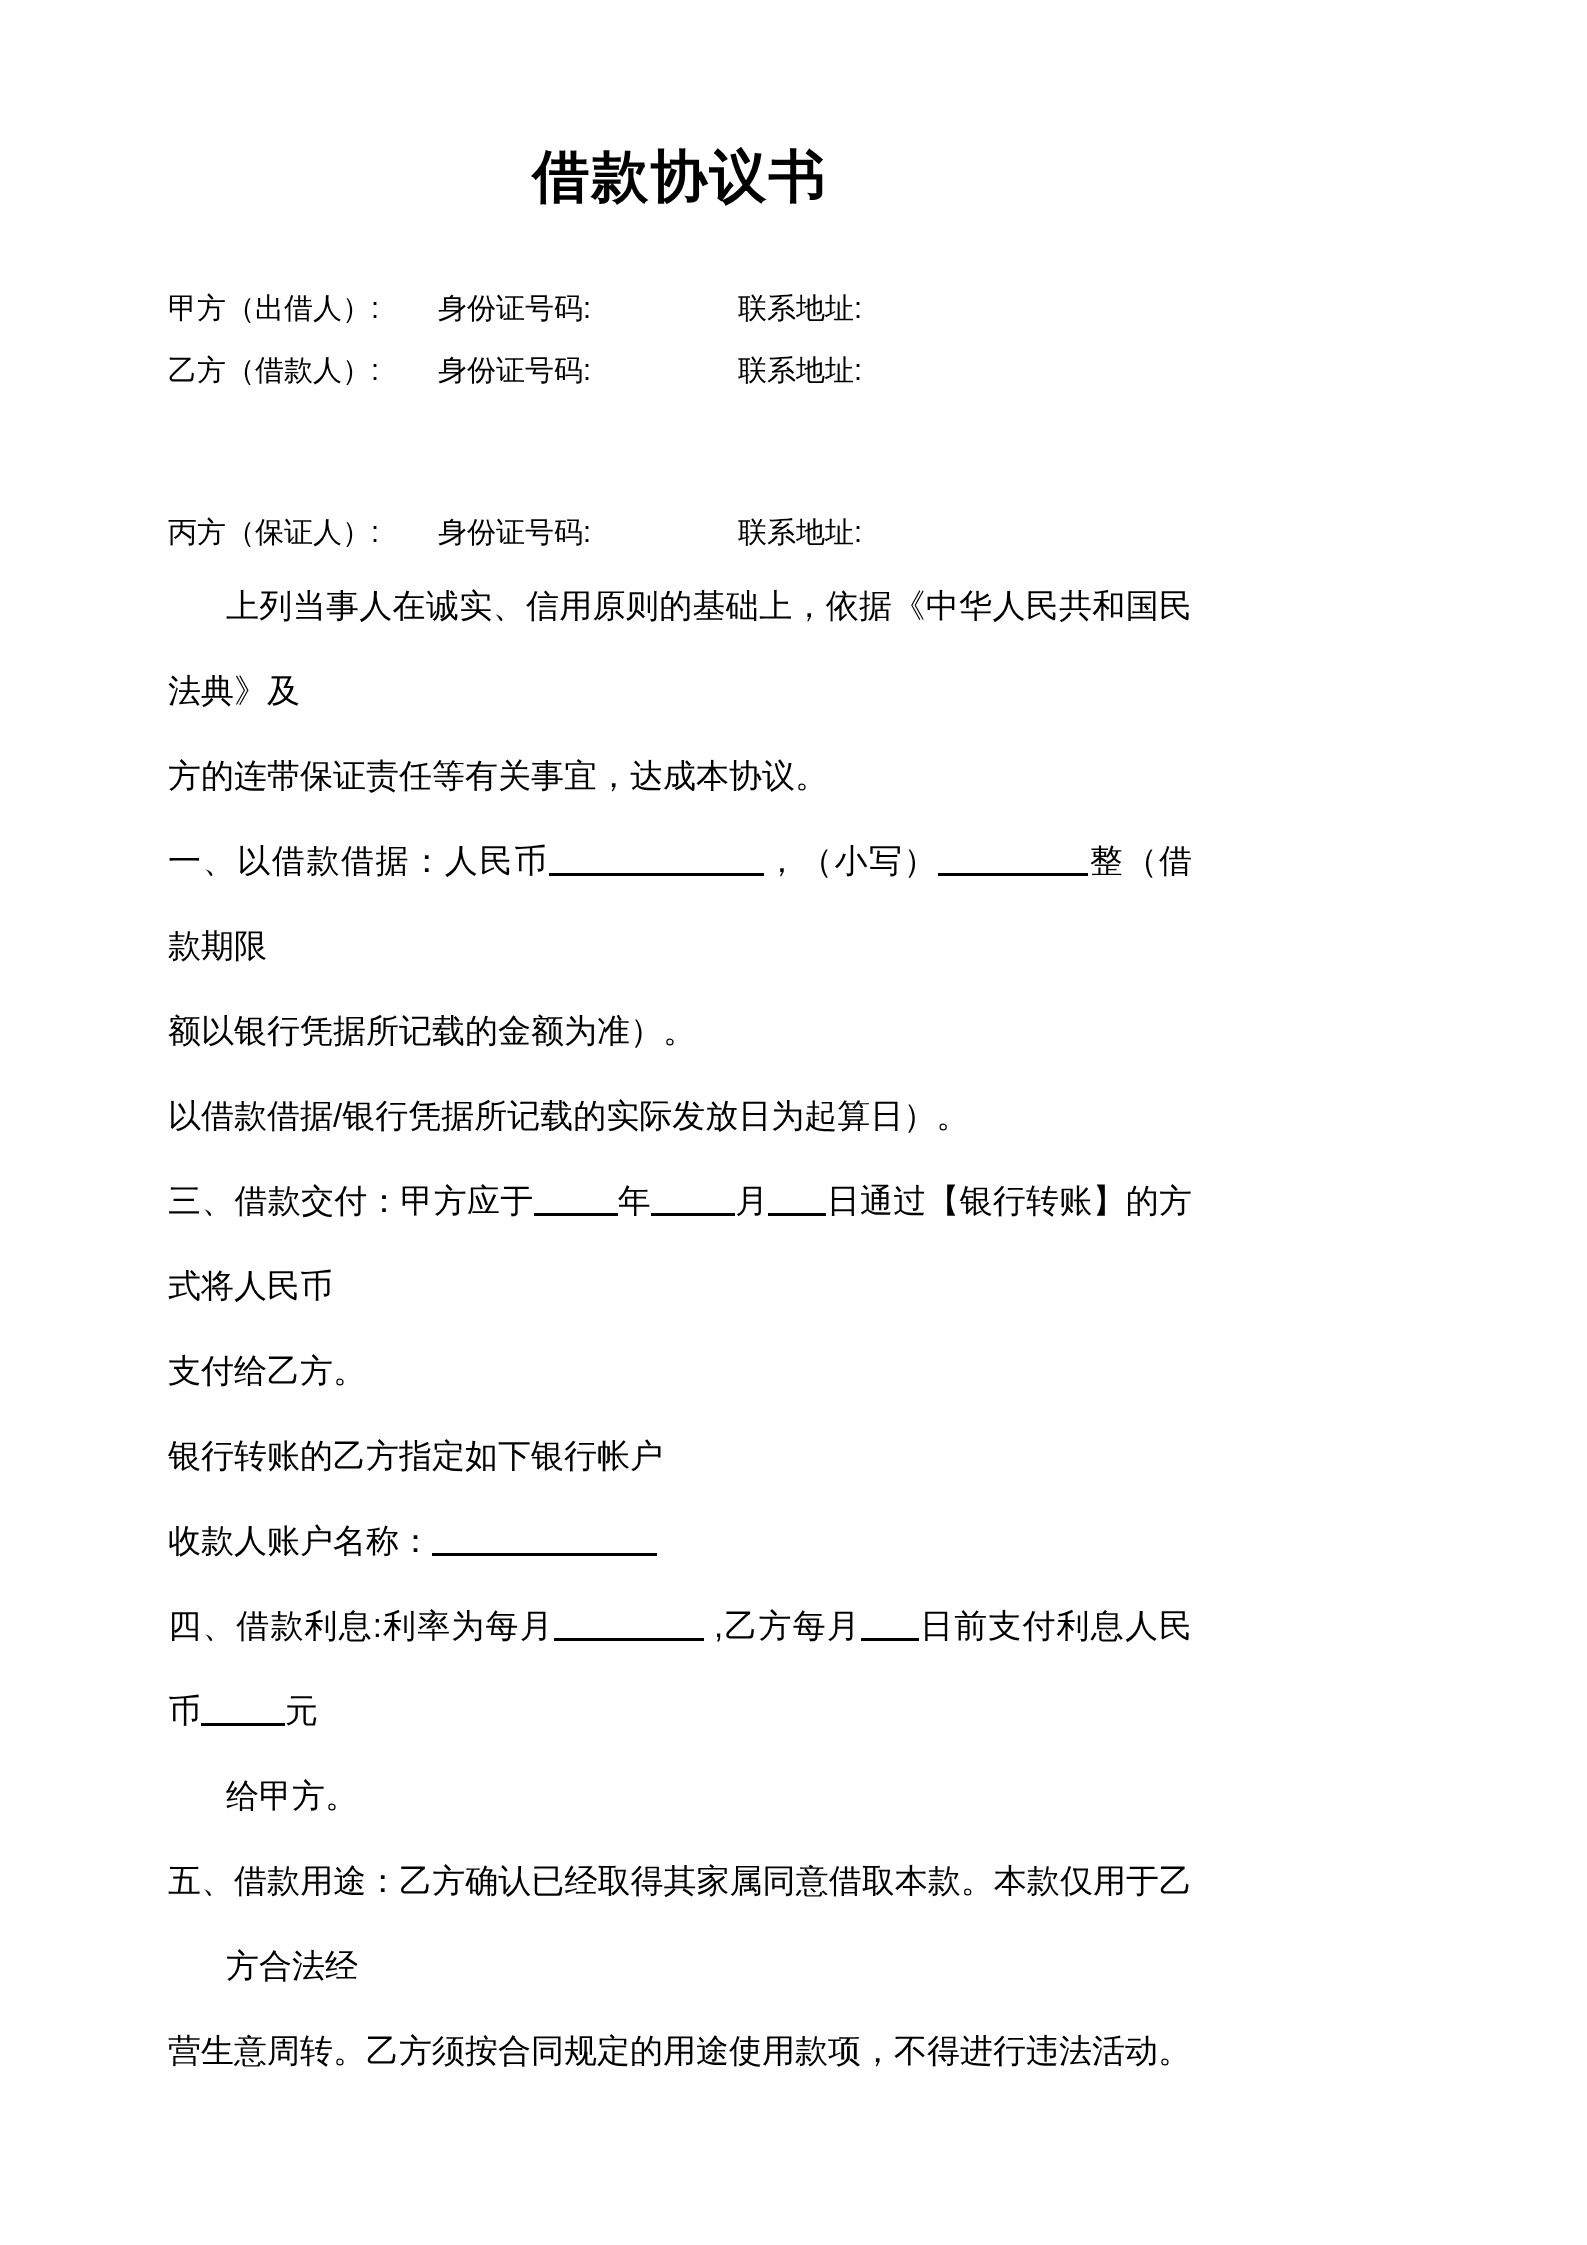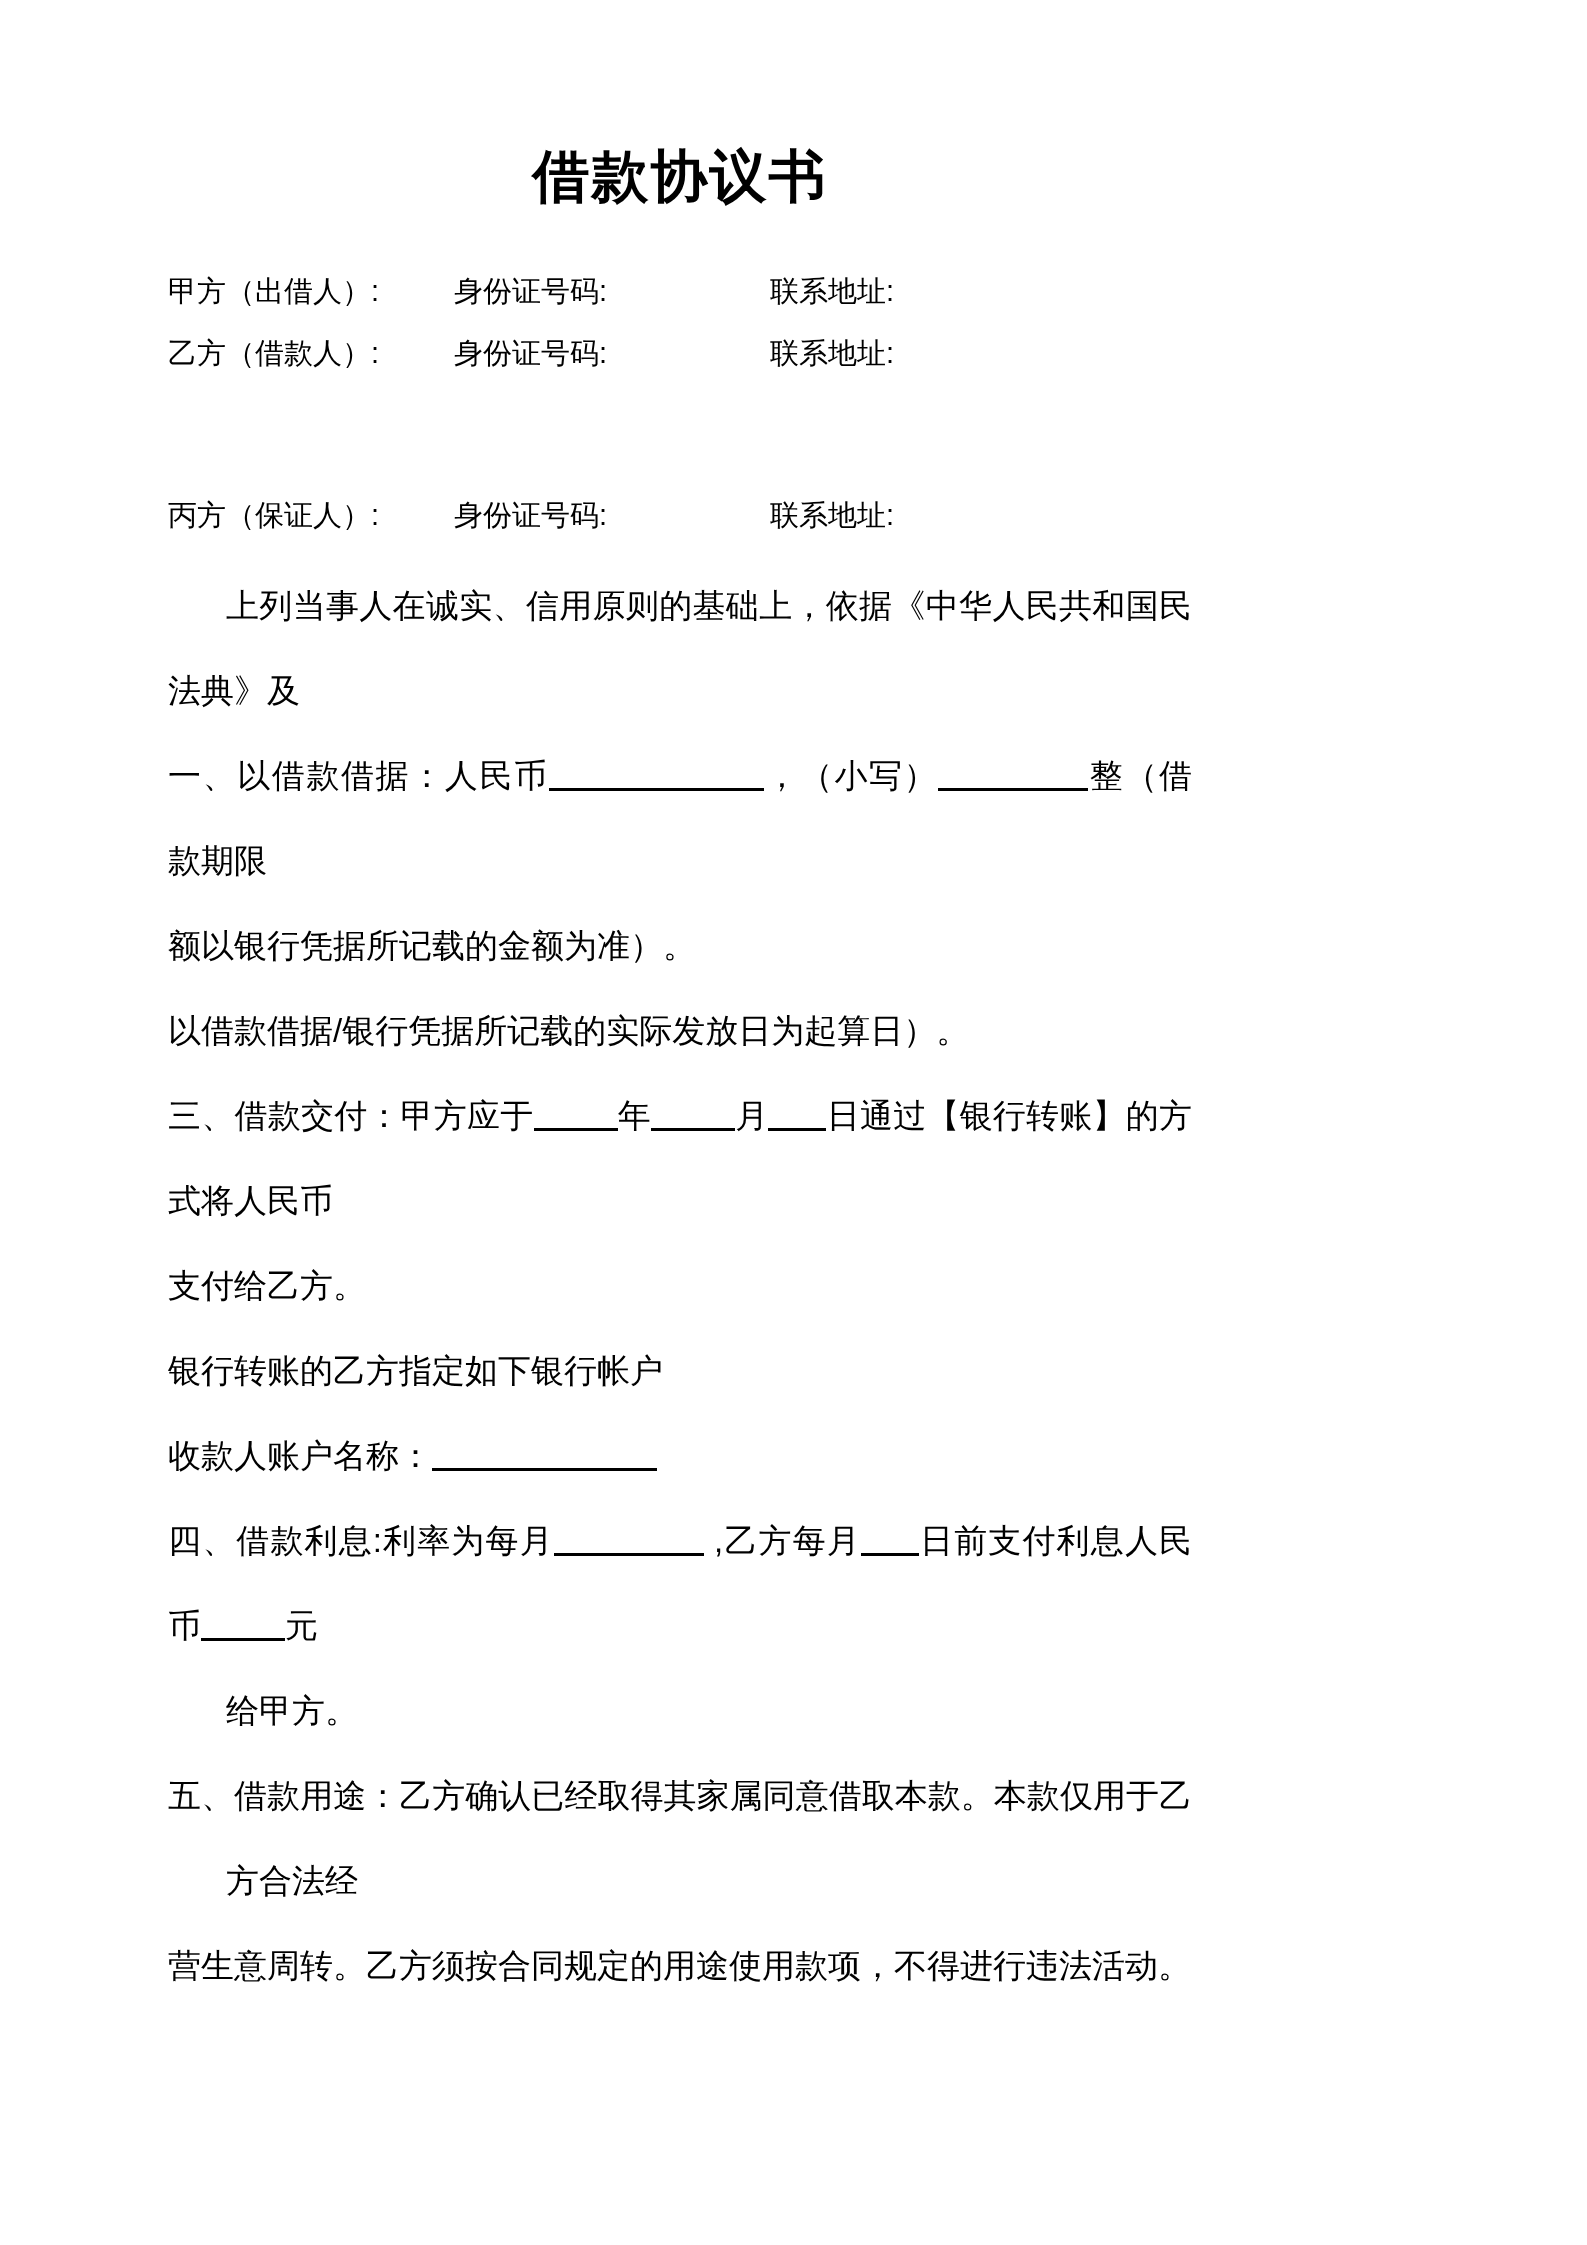--- a/index.html
+++ b/index.html
@@ -32,25 +32,24 @@
     margin: 0;
     padding-top: 148px;
   }
 
   
   .party-block {
     margin-top: 72px;
   }
   .party-row {
     display: flex;
-    align-items: flex-start;
+    align-items: center;
     font-size: 29px;
     line-height: 1;
     height: 62px;
-    gap: 16px;
   }
   .party-row .col-name   { width: 270px; flex: 0 0 270px; }
   .party-row .col-id     { width: 300px; flex: 0 0 300px; }
   .party-row .col-addr   { flex: 1 1 auto; }
 
   .guarantor-row {
     margin-top: 100px;
   }
 
   
@@ -118,20 +117,21 @@
 
     <div class="party-row guarantor-row">
       <span class="col-name">丙方（保证人）:</span>
       <span class="col-id">身份证号码:</span>
       <span class="col-addr">联系地址:</span>
     </div>
 
   </div>
 
   <p class="para indent">上列当事人在诚实、信用原则的基础上，依据《中华人民共和国民法典》及</p>
+  <p class="para">方的连带保证责任等有关事宜，达成本协议。</p>
 
   <p class="para"><span>一、以借款借据：人民币</span><span class="blank b-xxl"></span><span>，（小写）</span><span class="blank b-xl"></span><span>整（借款期限</span></p>
   <p class="para">额以银行凭据所记载的金额为准）。</p>
 
   <p class="para">以借款借据/银行凭据所记载的实际发放日为起算日）。</p>
 
   <p class="para"><span>三、借款交付：甲方应于</span><span class="blank b-m"></span><span>年</span><span class="blank b-m"></span><span>月</span><span class="blank b-s"></span><span>日通过【银行转账】的方式将人民币</span></p>
   <p class="para">支付给乙方。</p>
 
   <p class="para">银行转账的乙方指定如下银行帐户</p>

